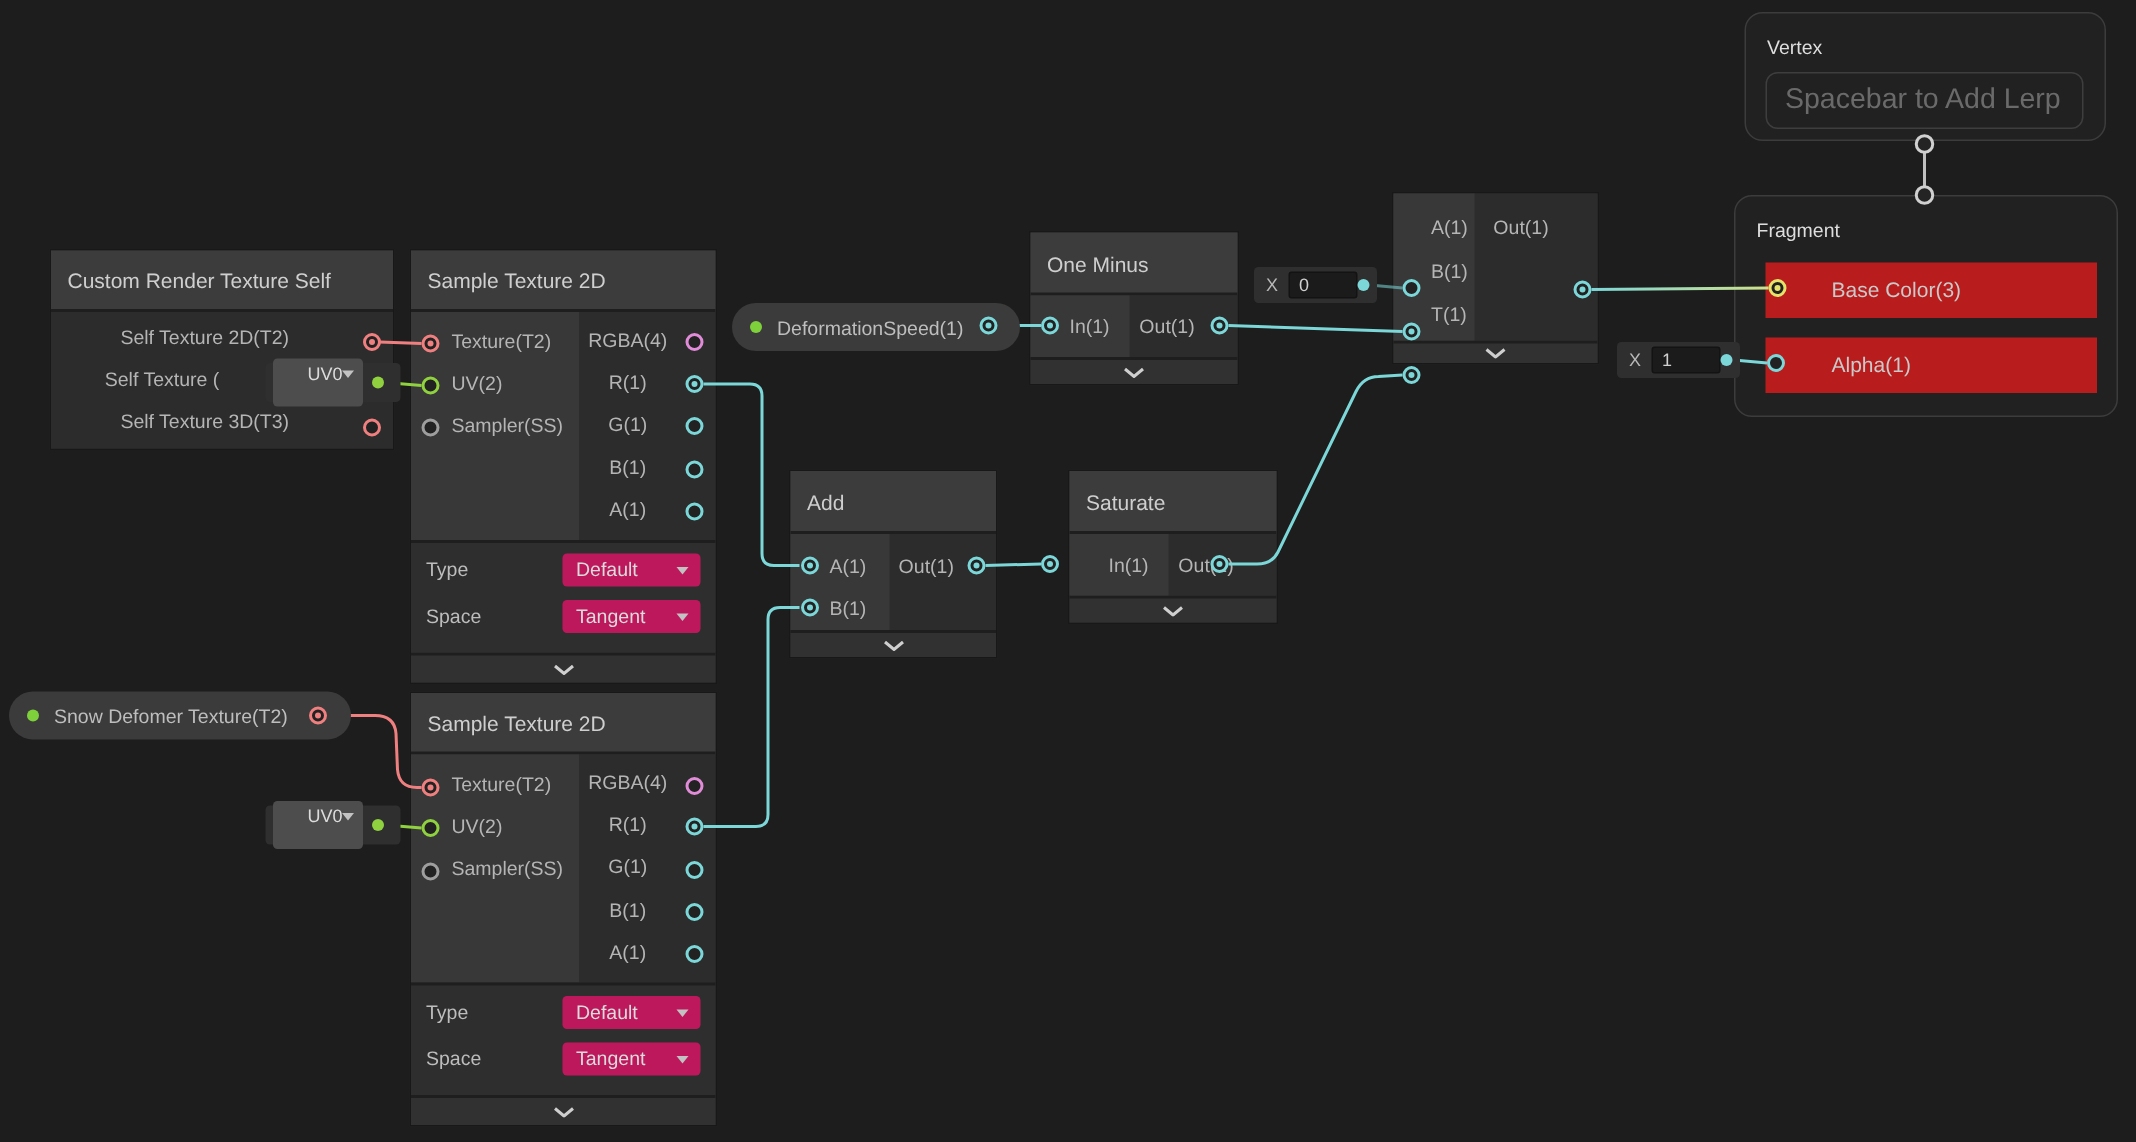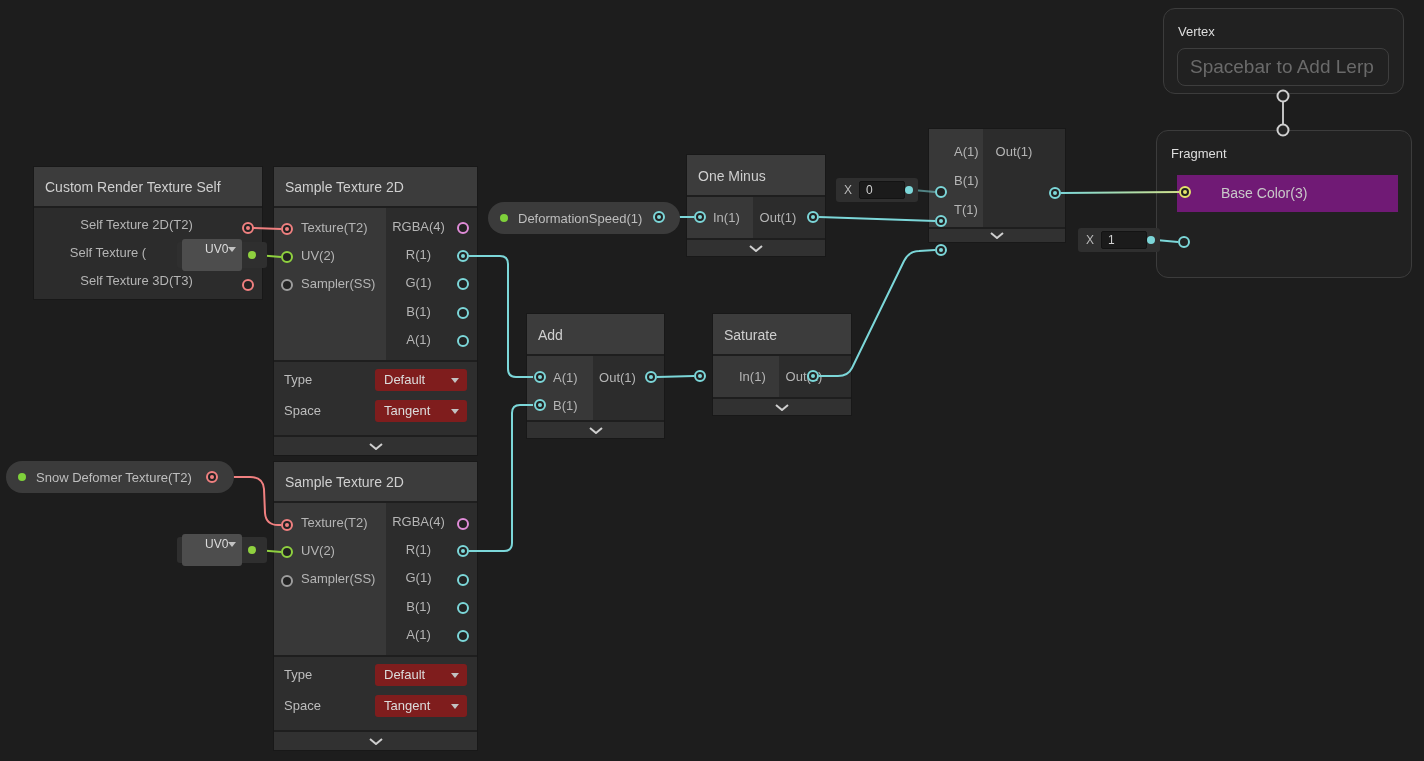--- a/index.html
+++ b/index.html
@@ -13,21 +13,21 @@
   .nbody{position:relative;display:flex;background:#2C2C2C;}
   .in-panel{background:#383838;}
   .out-panel{flex:1;}
   .prow{height:28px;line-height:28px;font-size:13px;color:#B5B5B5;white-space:nowrap;}
   .prow.r{text-align:center;}
   .chev{background:#313131;border-top:2px solid #1E1E1E;display:flex;align-items:center;justify-content:center;}
 
   
   .controls{position:relative;background:#2E2E2E;border-top:2px solid #1E1E1E;padding:7px 10px 4px 10px;}
   .ctl-row{position:relative;height:22px;margin-bottom:9px;font-size:13px;color:#BDBDBD;line-height:22px;}
-  .dropdown{position:absolute;right:0;top:0;width:92px;height:22px;background:#7f1d1d;border-radius:3px;
+  .dropdown{position:absolute;right:0;top:0;width:92px;height:22px;background:#be185d;border-radius:3px;
             font-size:13px;color:#DCDCDC;line-height:22px;padding-left:9px;}
   .dd-arrow{position:absolute;right:8px;top:9px;width:0;height:0;
             border-left:4px solid transparent;border-right:4px solid transparent;border-top:5px solid #C2C2C2;}
 
   
   .pt{position:absolute;width:12px;height:12px;margin:-6px 0 0 -6px;border-radius:50%;
       border:2px solid var(--c);background:#222;z-index:4;}
   .pt.filled::after{content:"";position:absolute;inset:2px;border-radius:50%;background:var(--c);}
   .dot{position:absolute;width:8px;height:8px;margin:-4px 0 0 -4px;border-radius:50%;background:var(--c);z-index:5;}
   .c-red{--c:#F08080;} .c-green{--c:#8FD13F;} .c-cyan{--c:#7CD7D9;} .c-pink{--c:#E08CD8;}
@@ -46,21 +46,21 @@
       z-index:3;font-size:12px;color:#B9B9B9;}
   .xw .xl{margin-left:8px;}
   .xfield{margin-left:7px;width:46px;height:18px;background:#1B1B1B;border:1px solid #131313;border-radius:2px;
           color:#D0D0D0;font-size:12px;line-height:16px;padding-left:6px;}
 
   
   .master{position:absolute;background:#212121;border:1px solid #3C3C3C;border-radius:12px;z-index:1;}
   .mtitle{height:44px;line-height:46px;padding-left:14px;font-size:13px;color:#DEDEDE;}
   .mplaceholder{position:absolute;left:13px;right:14px;height:38px;border:1px solid #3E3E3E;border-radius:8px;
                 font-size:19px;color:#6A6A6A;line-height:36px;padding-left:12px;white-space:nowrap;overflow:hidden;}
-  .frow{position:absolute;left:20px;width:221px;height:37px;background:#701a75;line-height:37px;
+  .frow{position:absolute;left:20px;width:221px;height:37px;background:#b91c1c;line-height:37px;
         font-size:14px;color:#C9C9C9;padding-left:44px;}
 
   svg.edges{position:absolute;left:0;top:0;z-index:2;pointer-events:none;}
   .e{fill:none;stroke-width:2;}
   .chevglyph{display:block;}
 </style>
 </head>
 <body>
 
 <div class="canvas">
@@ -223,20 +223,21 @@
   </div>
 
   <div class="master" style="left:1163px;top:8px;width:241px;height:86px;">
     <div class="mtitle">Vertex</div>
     <div class="mplaceholder" style="top:39px;">Spacebar to Add Lerp</div>
   </div>
 
   <div class="master" style="left:1156px;top:130px;width:256px;height:148px;">
     <div class="mtitle">Fragment</div>
     <div class="frow" style="top:44px;">Base Color(3)</div>
+    <div class="frow" style="top:94px;">Alpha(1)</div>
   </div>
 
   <div class="pill" style="left:488px;top:202px;width:192px;">
     <span class="pdot"></span>
     <span>DeformationSpeed(1)</span>
   </div>
   <div class="pill" style="left:6px;top:461px;width:228px;">
     <span class="pdot"></span>
     <span>Snow Defomer Texture(T2)</span>
   </div>

